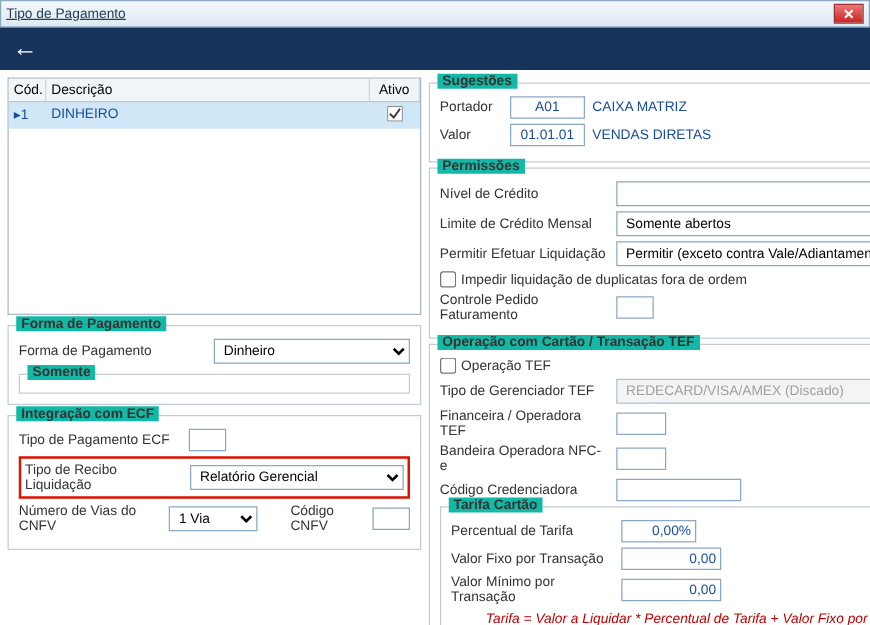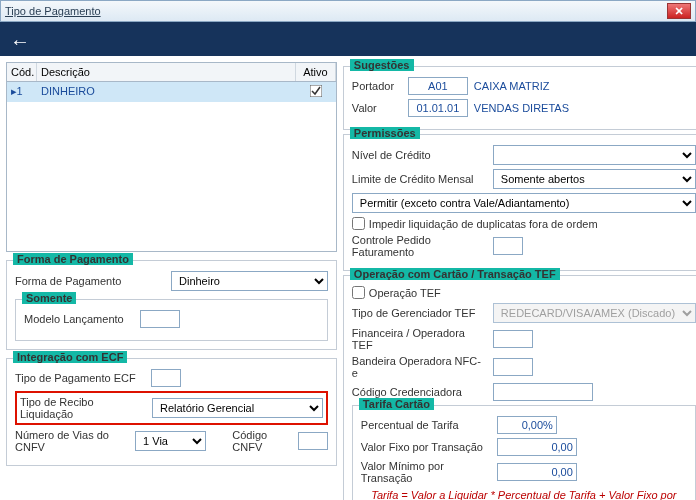--- a/index.html
+++ b/index.html
@@ -75,24 +75,20 @@
     </div>
 
     <div class="groupbox">
       <div class="legend">Forma de Pagamento</div>
       <div class="row">
         <label class="lbl">Forma de Pagamento</label>
         <select style="flex:1"><option>Dinheiro</option></select>
       </div>
       <div class="groupbox">
         <div class="legend">Somente</div>
-        <div class="row">
-          <label class="lbl" style="width:110px">Modelo Lançamento</label>
-          <input type="text" style="width: 40px;">
-        </div>
       </div>
     </div>
 
     <div class="groupbox">
       <div class="legend">Integração com ECF</div>
       <div class="row">
         <label class="lbl" style="width:130px">Tipo de Pagamento ECF</label>
         <input type="text" style="width: 30px;">
       </div>
       <div class="row highlight-red">
@@ -127,20 +123,21 @@
       <div class="legend">Permissões</div>
       <div class="row">
         <label class="lbl">Nível de Crédito</label>
         <select style="flex:1"><option></option></select>
       </div>
       <div class="row">
         <label class="lbl">Limite de Crédito Mensal</label>
         <select style="flex:1"><option>Somente abertos</option></select>
       </div>
       <div class="row">
+        <label class="lbl">Permitir Efetuar Liquidação</label>
         <select style="flex:1"><option>Permitir (exceto contra Vale/Adiantamento)</option></select>
       </div>
       <div class="row chk">
         <input type="checkbox" style="">
         <label>Impedir liquidação de duplicatas fora de ordem</label>
       </div>
       <div class="row">
         <label class="lbl">Controle Pedido Faturamento</label>
         <input type="text" style="width: 30px;">
       </div>

